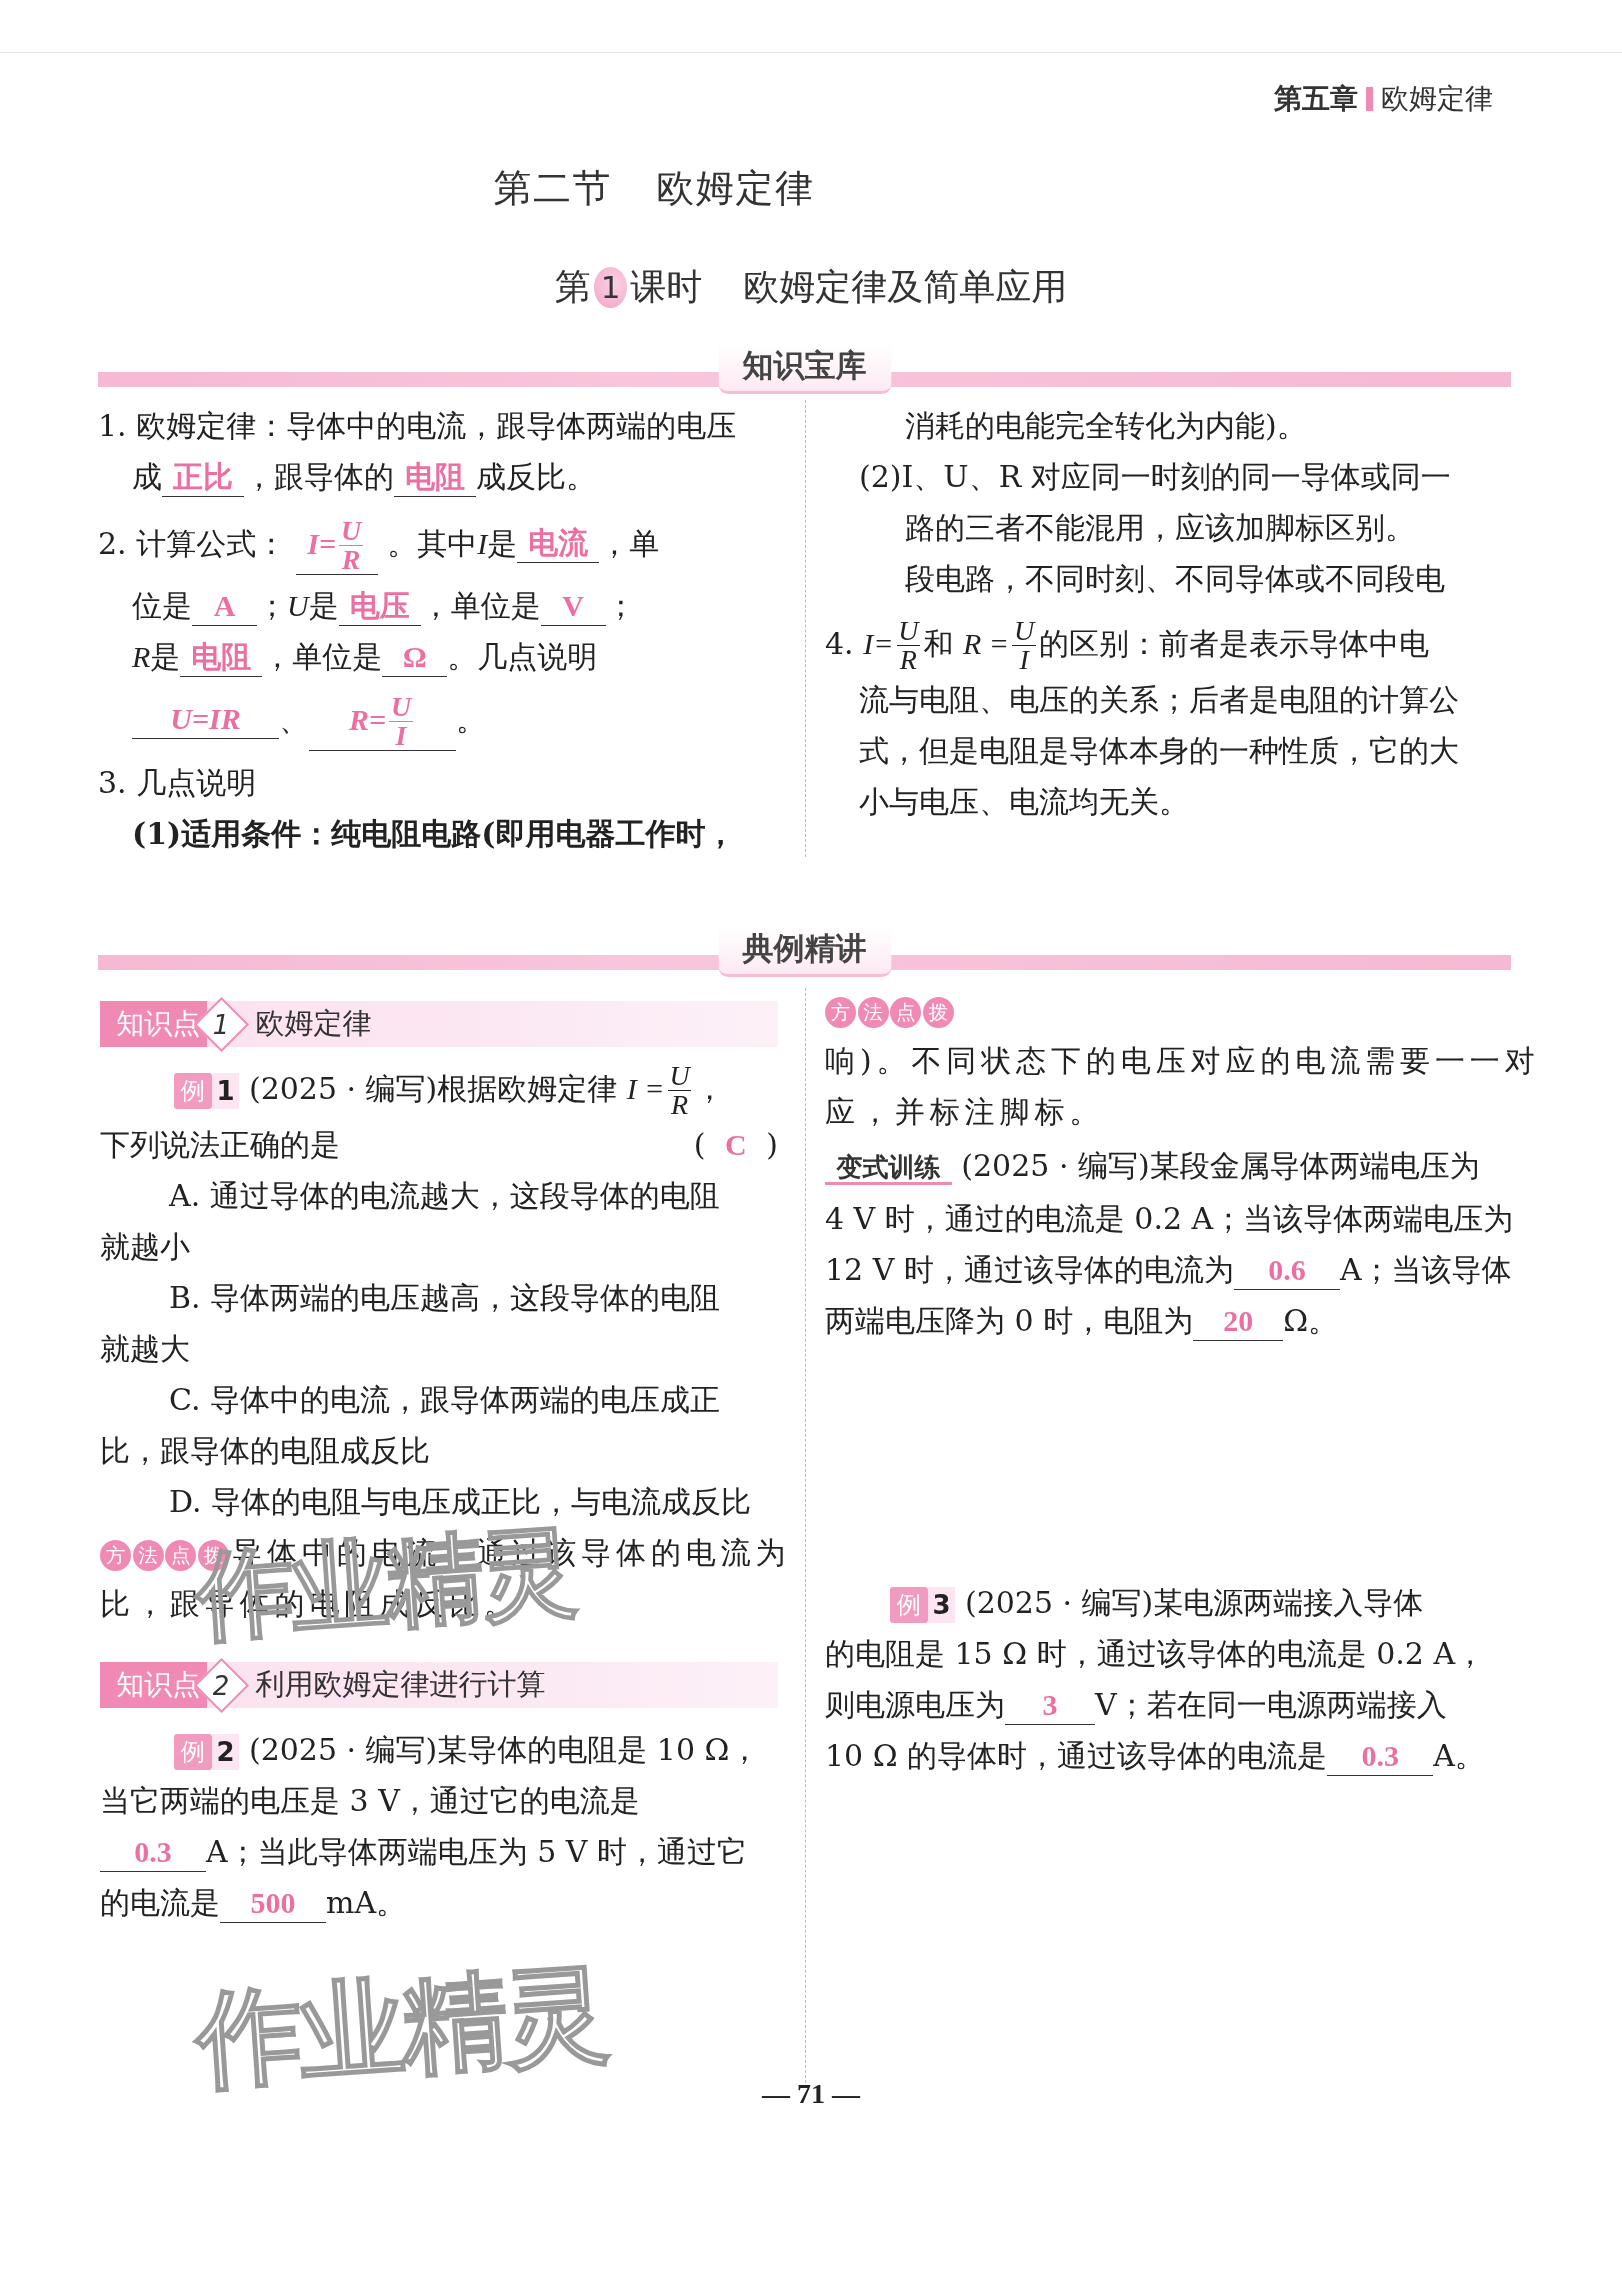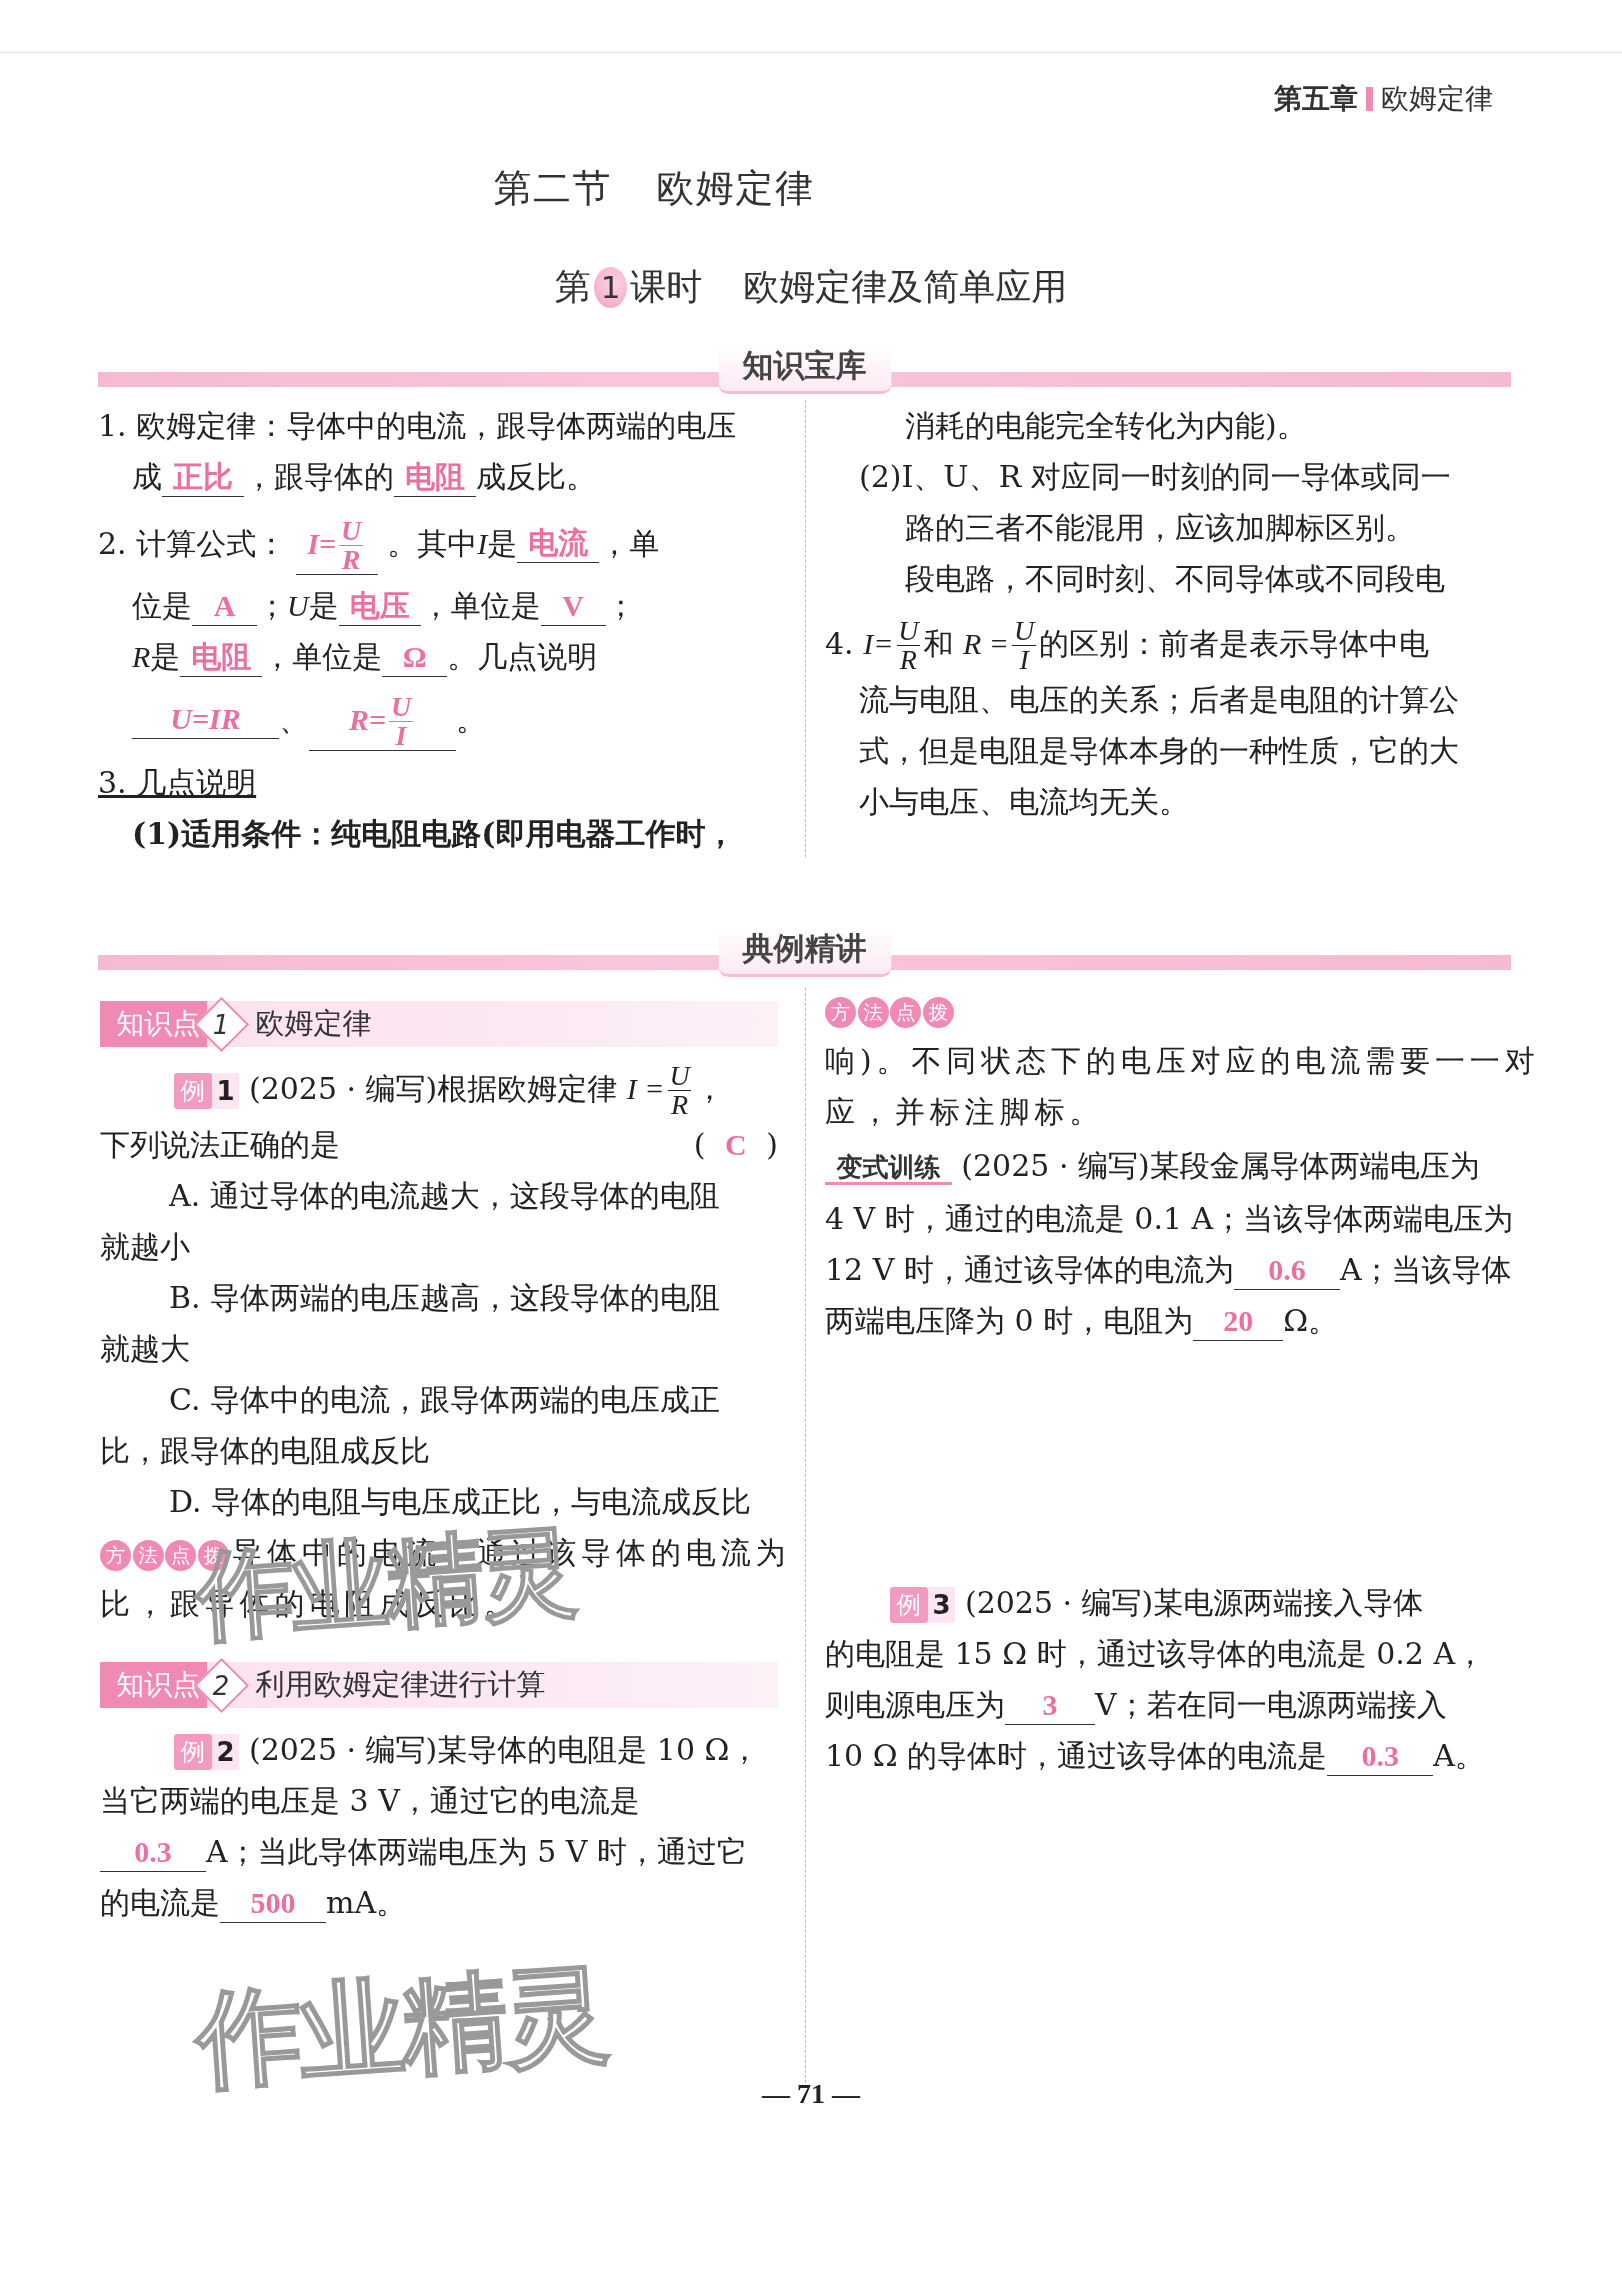--- a/index.html
+++ b/index.html
@@ -169,21 +169,21 @@
   </p>
   <p style="padding-left:34px;">
     <span class="it">R</span><span>是</span><span class="blank" style="width:82px;"><span class="ans">电阻</span></span><span>，单位是</span><span class="blank" style="width:49px;"><span class="ans">Ω</span></span><span>。几点说明</span>
   </p>
   <p style="padding-left:34px; margin-top:11.4px;">
     <span class="blank" style="width:147px;"><span class="ans-it">U=IR</span></span><span>、</span><span class="blank" style="width:147px;"><span class="ans-it">R=</span><span class="frac ans-it">
           <span class="num">U</span>
           <span>I</span>
         </span></span><span>。</span>
   </p>
-  <p style="margin-top:6.5px;text-decoration:underline;"><span>3. 几点说明</span></p>
+  <p style="margin-top:6.5px;"><span>3. 几点说明</span></p>
   <p style="padding-left:34px;font-weight:bold;"><span>(1)适用条件：纯电阻电路(即用电器工作时，</span></p>
 </div>
 
 <div class="text-block" style="left:825px; top:400px; width:686px;">
   <p style="padding-left:80px;"><span>消耗的电能完全转化为内能)。</span></p>
   <p style="padding-left:34px;"><span>(2)I、U、R 对应同一时刻的同一导体或同一</span></p>
   <p style="padding-left:80px;"><span>路的三者不能混用，应该加脚标区别。</span></p>
   <p style="padding-left:80px;"><span>段电路，不同时刻、不同导体或不同段电</span></p>
   <p style="margin-top:13px;">
     <span>4.</span>
@@ -274,21 +274,21 @@
         <span>拨</span>
     </span>
   </p>
   <p><span class="hand">响)。不同状态下的电压对应的电流需要一一对</span></p>
   <p><span class="hand">应，并标注脚标。</span></p>
 
   <p style="margin-top:3.3px;">
     <span class="variant-label">变式训练</span>
     <span>(2025 · 编写)某段金属导体两端电压为</span>
   </p>
-  <p><span>4 V 时，通过的电流是 0.1 A；当该导体两端电压为</span></p>
+  <p><span>4 V 时，通过的电流是 0.2 A；当该导体两端电压为</span></p>
   <p><span>12 V 时，通过该导体的电流为</span><span class="blank" style="width:106px;"><span class="ans">0.6</span></span><span>A；当该导体</span></p>
   <p><span>两端电压降为 0 时，电阻为</span><span class="blank" style="width:90px;"><span class="ans">20</span></span><span>Ω。</span></p>
 </div>
 
 <div class="text-block" style="left:825px; top:1577px; width:686px;">
   <p style="padding-left:65px;">
     <span class="ex-badge">例</span><span class="ex-num">3</span>
     <span>(2025 · 编写)某电源两端接入导体</span>
   </p>
   <p><span>的电阻是 15 Ω 时，通过该导体的电流是 0.2 A，</span></p>

